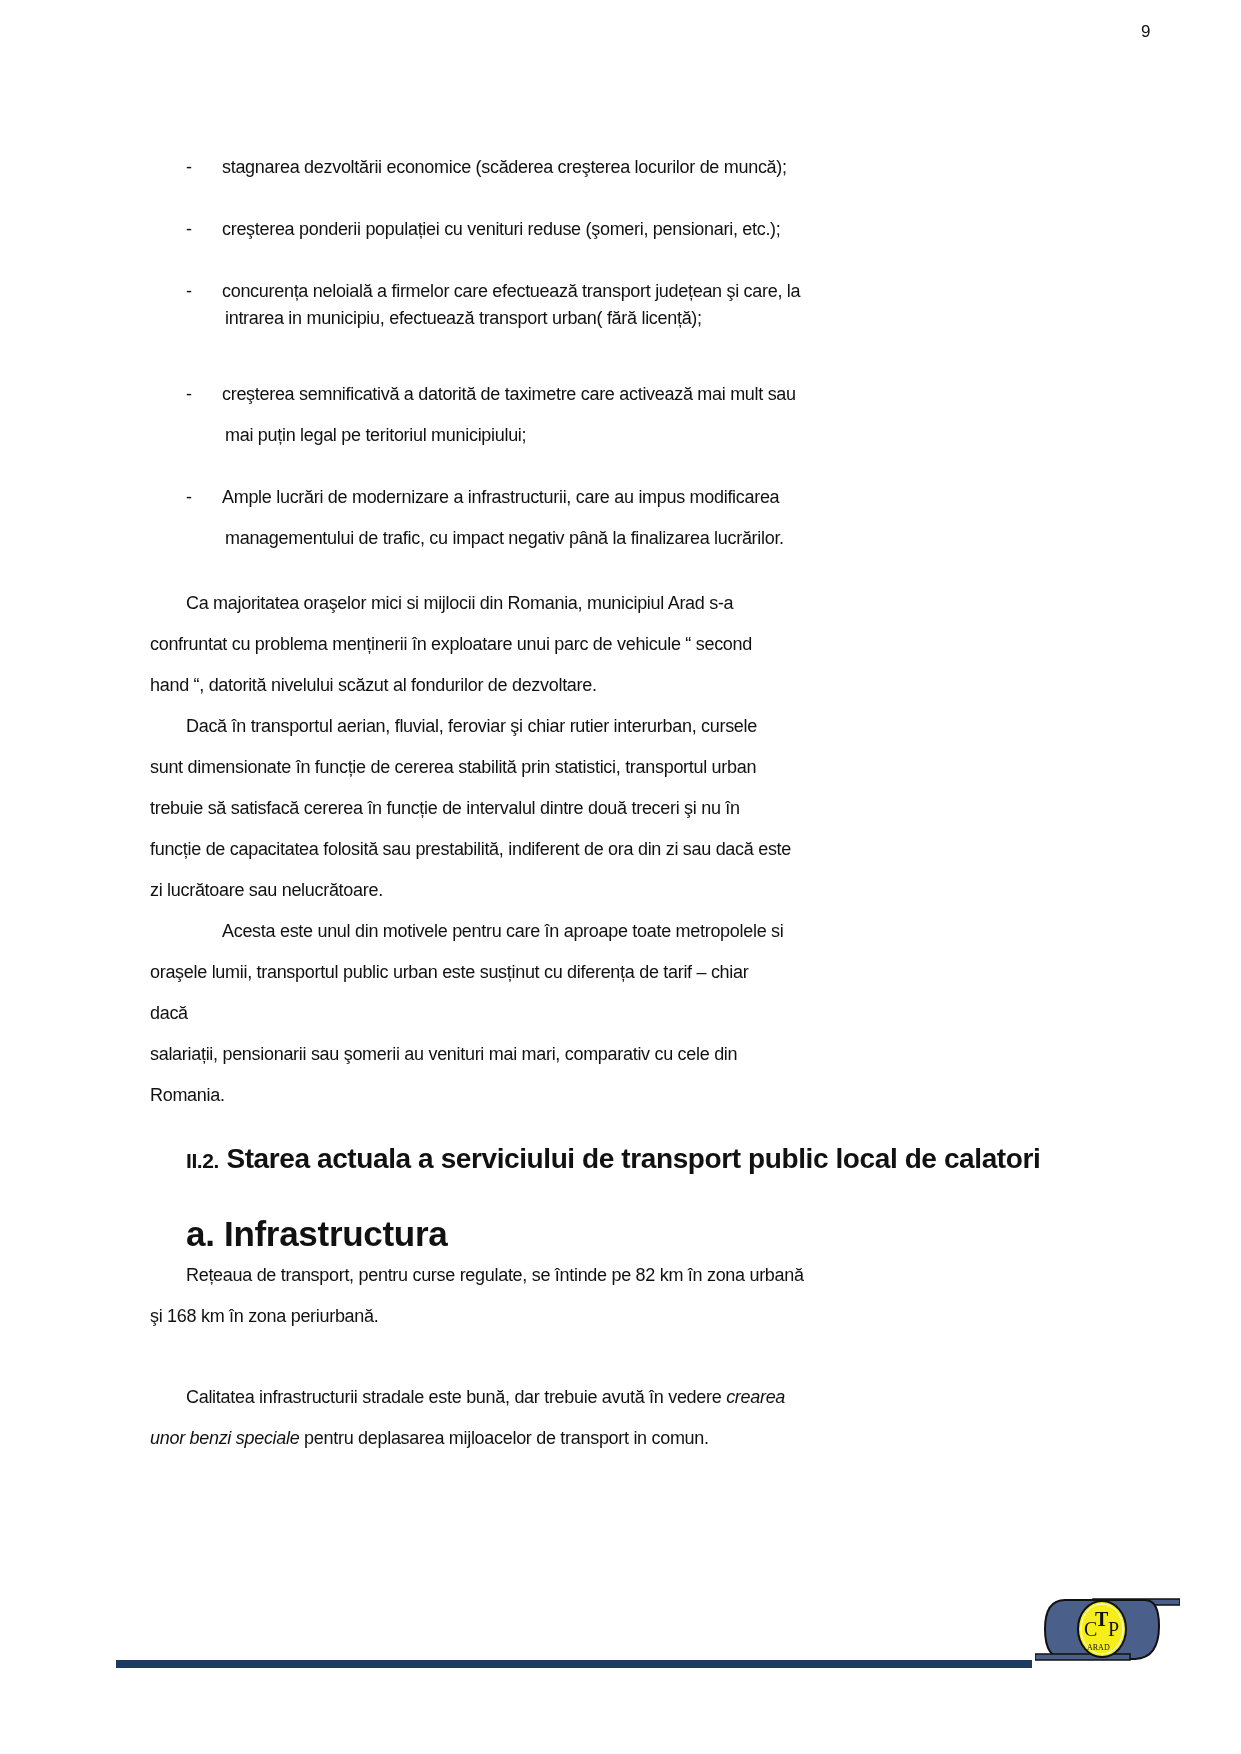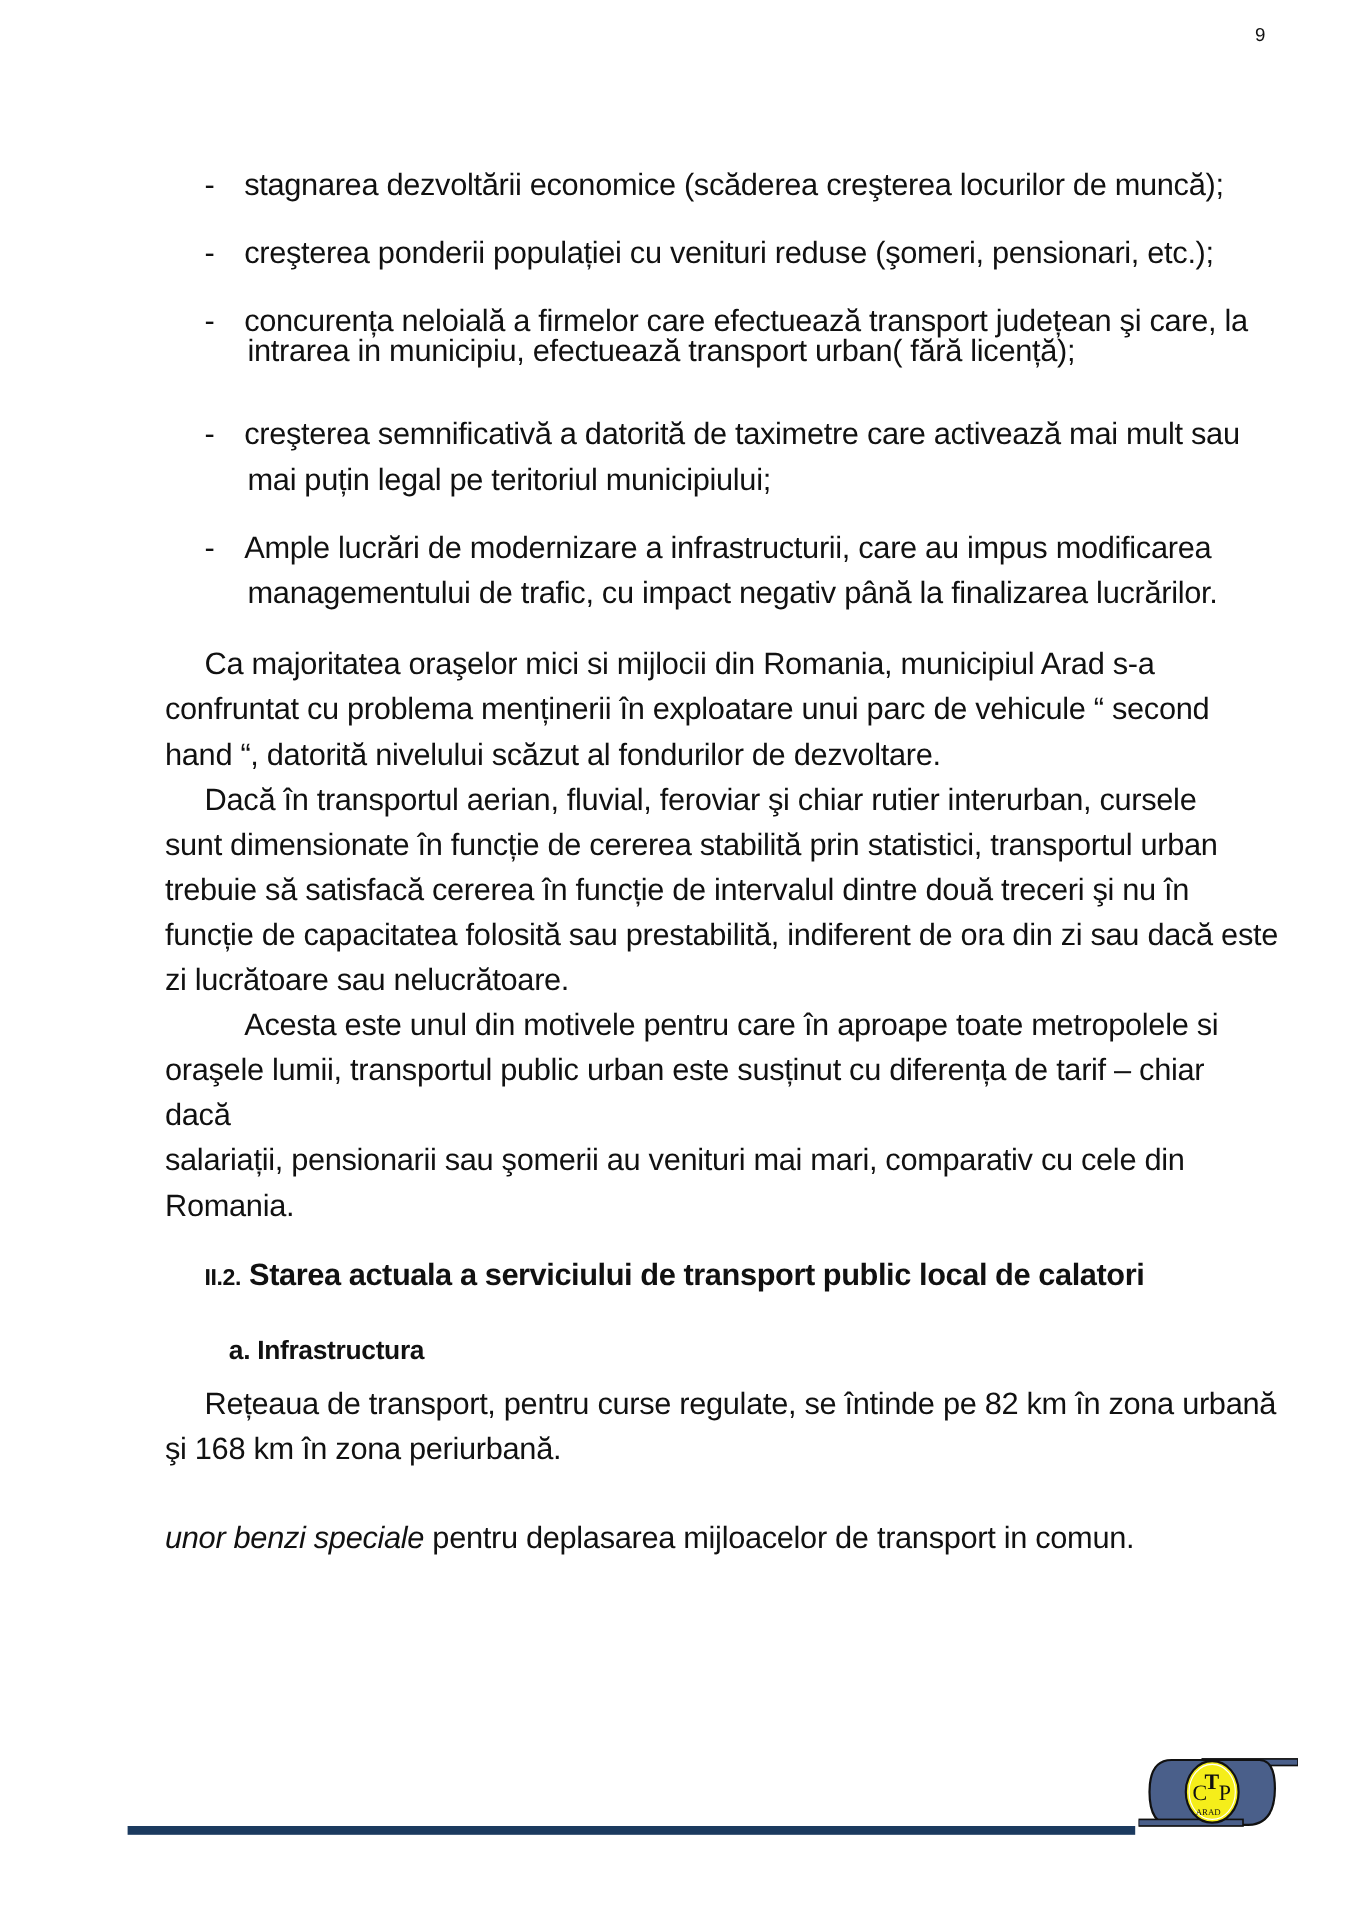--- a/index.html
+++ b/index.html
@@ -1,31 +1,31 @@
 <!DOCTYPE html>
 <html><head>
   <meta charset="utf-8">
   <style>
     html, body { margin: 0; padding: 0; background: #ffffff; }
     body { width: 1241px; height: 1754px; position: relative; overflow: hidden;
       font-family: "Liberation Sans", "DejaVu Sans", sans-serif; color: #111111; }
     .page-number { position: absolute; left: 1141px; top: 22px; font-size: 17px; }
-    .text { font-size: 28px; letter-spacing: -0.3px; white-space: nowrap; position: absolute; line-height: 41px; }
+    .text { font-size: 18px; letter-spacing: -0.3px; white-space: nowrap; position: absolute; line-height: 41px; }
     .bullet { position: absolute; left: 186px; }
     .bullet .dash { position: absolute; left: 0; }
     .bullet .line { position: absolute; left: 36px; white-space: nowrap; }
     .bullet .line2 { left: 39px; }
     .para { position: absolute; left: 150px; }
     .para .ln { display: block; white-space: nowrap; height: 41px; }
     .indent1 { padding-left: 36px; }
     .indent2 { padding-left: 72px; }
     .heading { position: absolute; font-weight: bold; white-space: nowrap; }
     .h-sec { left: 186px; top: 1143px; font-size: 28px; letter-spacing: -0.4px; }
     .h-sec .num { font-size: 21px; margin-top: 39px; }
-    .h-sub { left: 186px; top: 1214px; font-size: 24px; letter-spacing: -0.3px; margin-left: 22px; }
+    .h-sub { left: 186px; top: 1214px; font-size: 35px; letter-spacing: -0.3px; }
     em { font-style: italic; }
     .footer-line { position: absolute; left: 116px; top: 1660px; width: 916px; height: 8px; background: #1b3a5f; }
     .logo { position: absolute; left: 1035px; top: 1596px; width: 145px; height: 70px; }
   </style>
 </head>
 <body>
 
 <div class="page-number">9</div>
 
 <div>
@@ -81,20 +81,21 @@
 </div>
 
 <div class="heading h-sub">a. Infrastructura</div>
 
 <div class="para text" style="top:1255px;">
   <span class="ln indent1">Rețeaua de transport, pentru curse regulate, se întinde pe 82 km în zona urbană</span>
   <span class="ln">şi 168 km în zona periurbană.</span>
 </div>
 
 <div class="para text" style="top:1377px;">
+  <span class="ln indent1"><span>Calitatea infrastructurii stradale este bună,  dar trebuie avută în vedere </span><em>crearea</em></span>
   <span class="ln"><em>unor benzi speciale</em><span> pentru deplasarea mijloacelor de transport in comun.</span></span>
 </div>
 
 <div class="footer-line"></div>
 
 <svg class="logo" viewBox="0 0 145 70">
 
   <rect x="58" y="3" width="87" height="6" fill="#4a5f8a" stroke="#111" stroke-width="1.5"></rect>
 
   <path d="M30 4 L 110 4 Q 124 4 124 30 Q 124 62 100 63 L 30 63 Q 10 63 10 33 Q 10 4 30 4 Z" fill="#4a5f8a" stroke="#111" stroke-width="2"></path>

